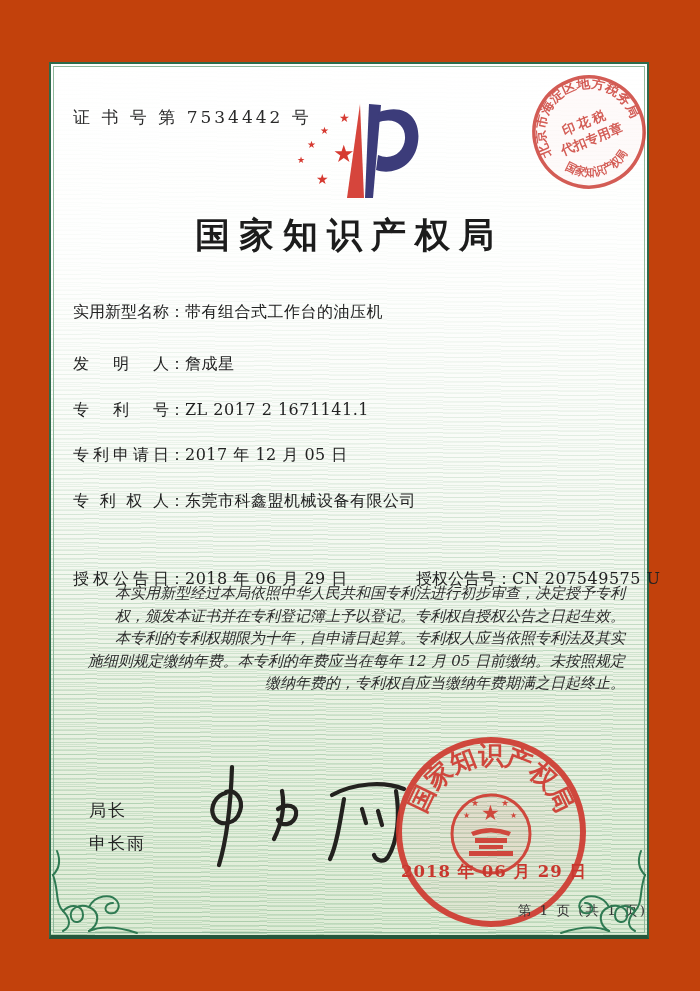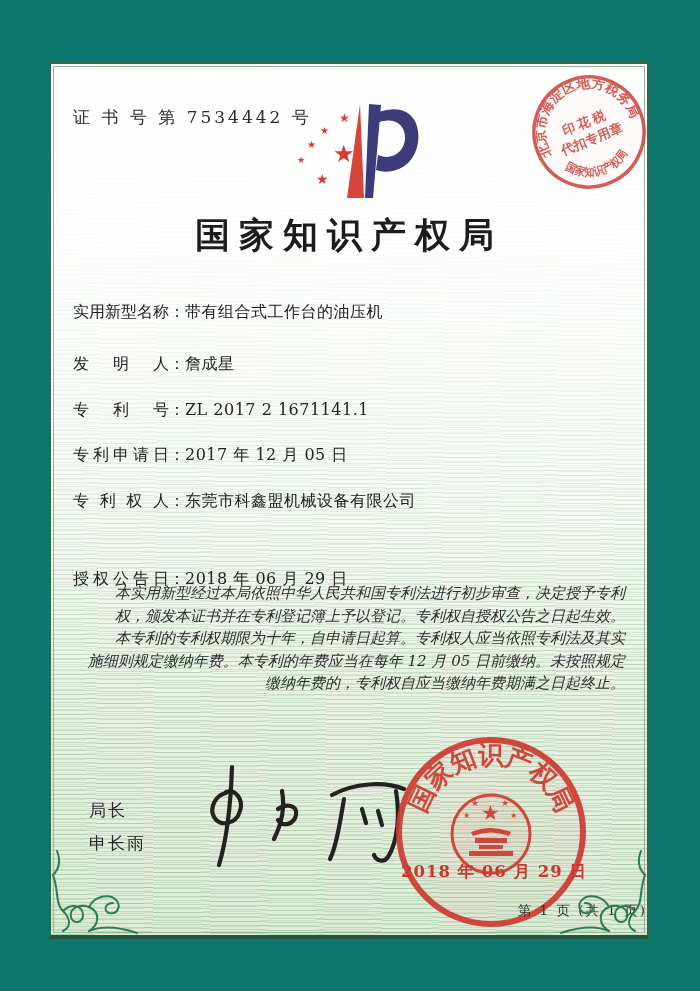--- a/index.html
+++ b/index.html
@@ -1,18 +1,18 @@
 <!DOCTYPE html>
 <html><head>
 <meta charset="utf-8">
 <style>
   * { margin:0; padding:0; box-sizing:border-box; }
   html,body { width:700px; height:991px; }
   body { font-family:"DejaVu Serif","Liberation Serif",serif; background:#f6f4ef; }
-  .page { position:relative; width:700px; height:991px; background:#0f766e; overflow:hidden; }
+  .page { position:relative; width:700px; height:991px; background:#c2410c; overflow:hidden; }
 
   
   .sheet {
     position:absolute; left:49px; top:62px; width:600px; height:877px;
     border:2px solid #2e6b4b; border-bottom:4px solid #24573c;
     background:
       linear-gradient(180deg, rgba(255,255,255,0.98) 0%, rgba(255,255,255,0.9) 22%,
                       rgba(255,255,255,0.55) 45%, rgba(255,255,255,0.12) 70%, rgba(255,255,255,0) 100%),
       repeating-linear-gradient(181deg, rgba(110,170,120,0.30) 0 1px, rgba(255,255,255,0) 1px 4px),
       repeating-linear-gradient(179deg, rgba(110,170,120,0.22) 0 1px, rgba(255,255,255,0) 1px 5px),
@@ -94,20 +94,23 @@
       <span class="flabel">专利号</span><span class="fcolon">：</span><span class="fvalue">ZL 2017 2 1671141.1</span>
     </div>
     <div class="fieldrow" style="top:381px">
       <span class="flabel">专利申请日</span><span class="fcolon">：</span><span class="fvalue">2017 年 12 月 05 日</span>
     </div>
     <div class="fieldrow" style="top:427px">
       <span class="flabel">专利权人</span><span class="fcolon">：</span><span class="fvalue">东莞市科鑫盟机械设备有限公司</span>
     </div>
     <div class="fieldrow" style="top:505px; right:22px">
       <span class="flabel">授权公告日</span><span class="fcolon">：</span><span class="fvalue">2018 年 06 月 29 日</span>
+      <span class="grantno">
+        <span class="flabel" style="width:80px">授权公告号</span><span class="fcolon">：</span><span class="fvalue">CN 207549575 U</span>
+      </span>
     </div>
 
     <div class="paras">
       <p>本实用新型经过本局依照中华人民共和国专利法进行初步审查，决定授予专利权，颁发本证书并在专利登记簿上予以登记。专利权自授权公告之日起生效。</p>
       <p>本专利的专利权期限为十年，自申请日起算。专利权人应当依照专利法及其实施细则规定缴纳年费。本专利的年费应当在每年 12 月 05 日前缴纳。未按照规定缴纳年费的，专利权自应当缴纳年费期满之日起终止。</p>
     </div>
 
     <div class="signer">
       <div>局长</div>
       <div>申长雨</div>

